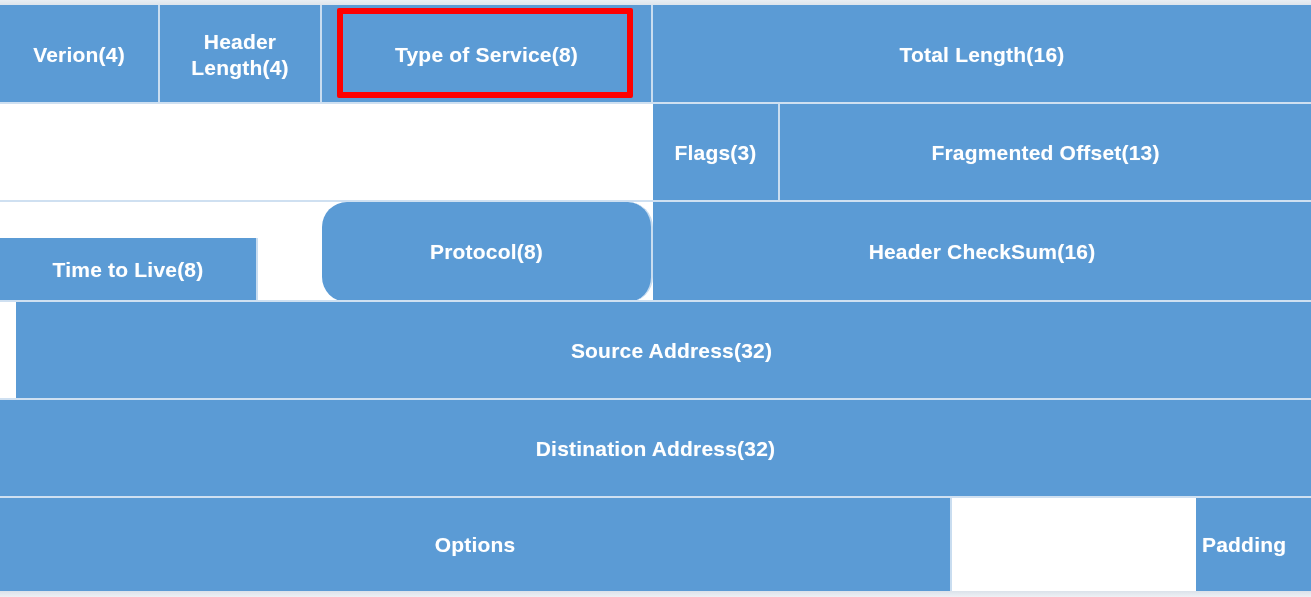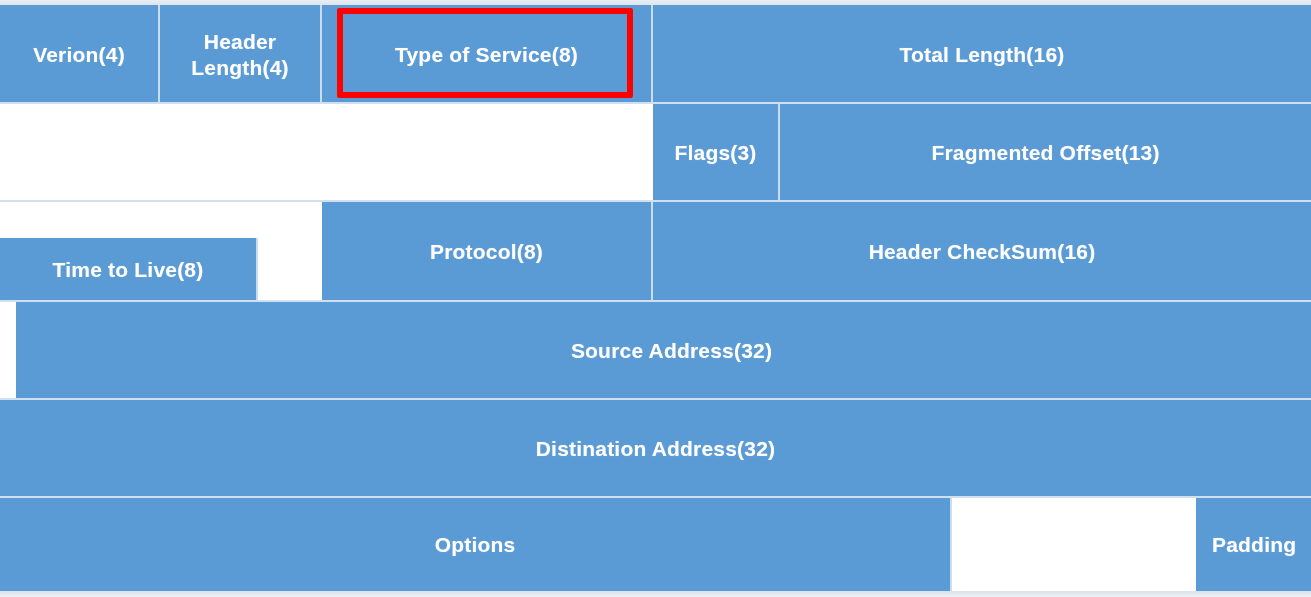--- a/index.html
+++ b/index.html
@@ -85,21 +85,21 @@
     content: "";
     position: absolute;
     left: 0;
     top: 0;
     width: 1311px;
     height: 2px;
     background: #cfe0f1;
   }
 
   
-  .cell.clip-right { justify-content: flex-start; padding-left: 16px; }
+  .cell.clip-right { justify-content: flex-start; padding-left: 6px; }
 
   .highlight-box {
     position: absolute;
     box-sizing: border-box;
     border: 6px solid #fe0000;
     border-radius: 2px;
     pointer-events: none;
   }
 </style>
 </head>
@@ -129,21 +129,21 @@
     <div class="row b-bottom" style="top:99px; height:98px;">
 
       <div class="cell b-right" style="left:653px; width:127px;">Flags(3)</div>
 
       <div class="cell" style="left:780px; width:531px;">Fragmented Offset(13)</div>
     </div>
 
     <div class="row b-bottom" style="top:197px; height:100px;">
       <div class="cell b-right" style="left:0px; width:258px;margin-top:36px;">Time to Live(8)</div>
 
-      <div class="cell b-right" style="left:322px; width:331px;">Protocol(8)</div>
+      <div class="cell b-right" style="left:322px; width:331px;border-radius:25px;">Protocol(8)</div>
 
       <div class="cell" style="left:653px; width:658px;">Header CheckSum(16)</div>
     </div>
 
     <div class="row b-bottom" style="top:297px; height:98px;">
       <div class="cell" style="left:16px; width:1311px;">Source Address(32)</div>
     </div>
 
     <div class="row b-bottom" style="top:395px; height:98px;">
       <div class="cell" style="left:0px; width:1311px;">Distination Address(32)</div>

